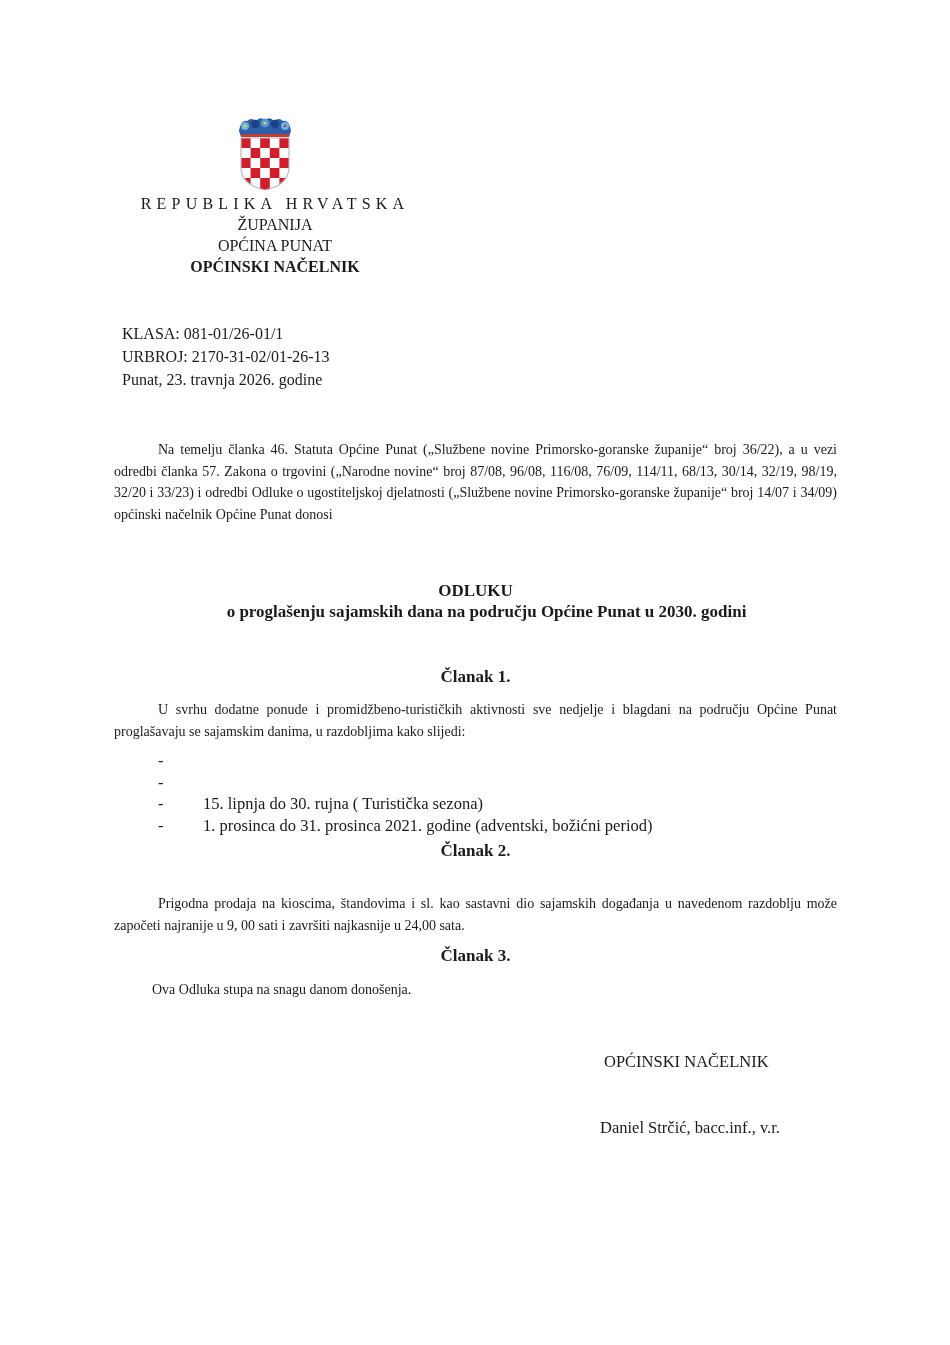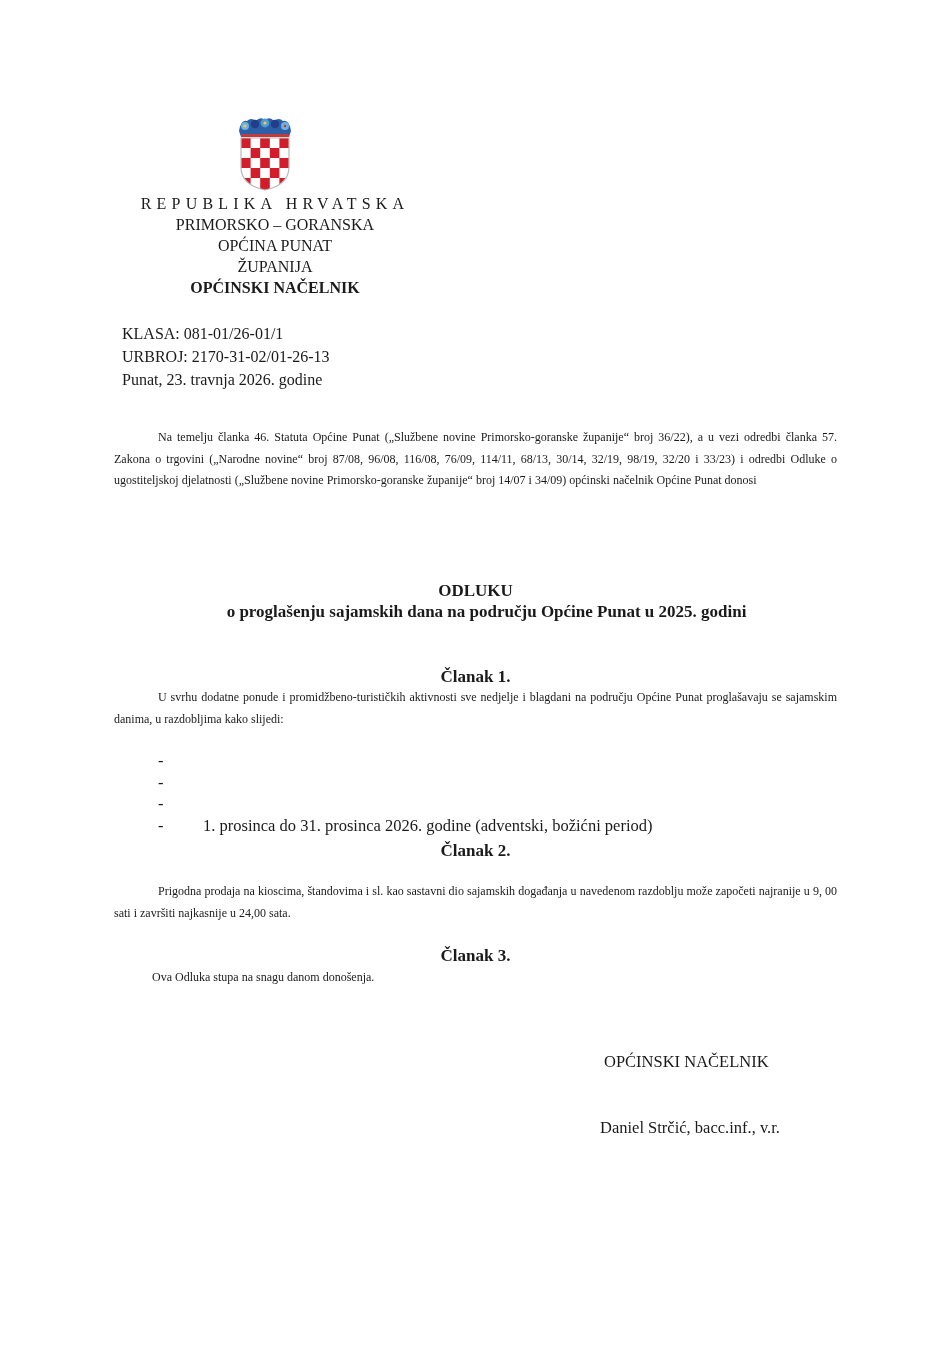--- a/index.html
+++ b/index.html
@@ -7,21 +7,21 @@
     width: 950px; height: 1345px; position: relative; overflow: hidden;
     font-family: "Liberation Serif", "DejaVu Serif", serif;
     color: #1a1a1a;
   }
   .abs { position: absolute; }
   .coat { left: 237px; top: 115px; width: 56px; height: 76px; }
   .hdr { left: 110px; width: 330px; text-align: center; font-size: 16px; line-height: 21px; }
   .hdr .l1 { letter-spacing: 5.2px; }
   .hdr .bold { font-weight: bold; }
   .meta { left: 122px; top: 322px; font-size: 16px; line-height: 23px; }
-  .body-text { left: 114px; width: 723px; font-size: 12px; line-height: 21.5px; text-align: justify; }
+  .body-text { left: 114px; width: 723px; font-size: 14px; line-height: 21.5px; text-align: justify; margin-top: 12px; }
   .indent { text-indent: 44px; }
   .center { left: 114px; width: 723px; text-align: center; font-size: 17px; line-height: 21px; }
   .bold { font-weight: bold; }
   .list { left: 114px; font-size: 16.5px; line-height: 21.6px; }
   .list .li { display: flex; }
   .list .dash { width: 45px; padding-left: 44px; box-sizing: content-box; }
   .sig { text-align: left; font-size: 16.5px; }
 </style>
 </head>
 <body>
@@ -64,52 +64,52 @@
           <rect x="23.2" y="63" width="9.6" height="13"></rect>
           <rect x="42.4" y="63" width="9.6" height="13"></rect>
       </g>
     </g>
     <path d="M4 23 L52 23 L52 52 Q52 70 28 75 Q4 70 4 52 Z" fill="none" stroke="#b9b9b9" stroke-width="1.2"></path>
   </svg>
 </div>
 
 <div class="abs hdr" style="top:193px;">
   <div class="l1">REPUBLIKA HRVATSKA</div>
-  <div>PRIMORSKO – GORANSKA</div>
+  <div>ŽUPANIJA</div>
   <div>OPĆINA PUNAT</div>
-  <div>ŽUPANIJA</div>
   <div class="bold">OPĆINSKI NAČELNIK</div>
 </div>
 
 <div class="abs meta">
   <div>KLASA: 081-01/26-01/1</div>
   <div>URBROJ: 2170-31-02/01-26-13</div>
   <div>Punat, 23. travnja 2026. godine</div>
 </div>
 
 <div class="abs body-text indent" style="top:427px;">Na temelju članka 46. Statuta Općine Punat („Službene novine Primorsko-goranske županije“ broj 36/22), a u vezi odredbi članka 57. Zakona o trgovini („Narodne novine“ broj 87/08, 96/08, 116/08, 76/09, 114/11, 68/13, 30/14, 32/19, 98/19, 32/20 i 33/23) i odredbi Odluke o ugostiteljskoj djelatnosti („Službene novine Primorsko-goranske županije“ broj 14/07 i 34/09) općinski načelnik Općine Punat donosi</div>
 
 <div class="abs center bold" style="top:580px;">ODLUKU</div>
-<div class="abs center bold" style="top:601px; left:125px;">o proglašenju sajamskih dana na području Općine Punat u 2025. godini</div>
+<div class="abs center bold" style="top:601px; left:125px;">o proglašenju sajamskih dana na području Općine Punat u 2030. godini</div>
 
 <div class="abs center bold" style="top:666px;text-align:center;">Članak 1.</div>
 <div class="abs body-text indent" style="top:687px;">U svrhu dodatne ponude i promidžbeno-turističkih aktivnosti  sve nedjelje i blagdani na području Općine Punat proglašavaju se sajamskim danima, u razdobljima kako slijedi:</div>
 <div class="abs list" style="top:750px;">
   <div class="li">
       <span class="dash">-</span>
     </div>
   <div class="li">
       <span class="dash">-</span>
     </div>
   <div class="li">
       <span class="dash">-</span>
+      <span>15. lipnja do 30. rujna ( Turistička sezona)</span>
     </div>
   <div class="li">
       <span class="dash">-</span>
-      <span>1. prosinca do 31. prosinca 2026. godine (adventski, božićni period)</span>
+      <span>1. prosinca do 31. prosinca 2021. godine (adventski, božićni period)</span>
     </div>
 </div>
 
 <div class="abs center bold" style="top:840px;">Članak 2.</div>
 <div class="abs body-text indent" style="top:881px;">Prigodna prodaja na  kioscima, štandovima i sl. kao sastavni dio sajamskih događanja u navedenom razdoblju može započeti najranije u 9, 00 sati i završiti najkasnije u 24,00 sata.</div>
 
 <div class="abs center bold" style="top:945px;">Članak 3.</div>
 <div class="abs body-text" style="top:967px; text-indent:38px;">Ova Odluka stupa na snagu danom donošenja.</div>
 
 <div class="abs sig" style="left:604px; top:1052px;">OPĆINSKI NAČELNIK</div>

